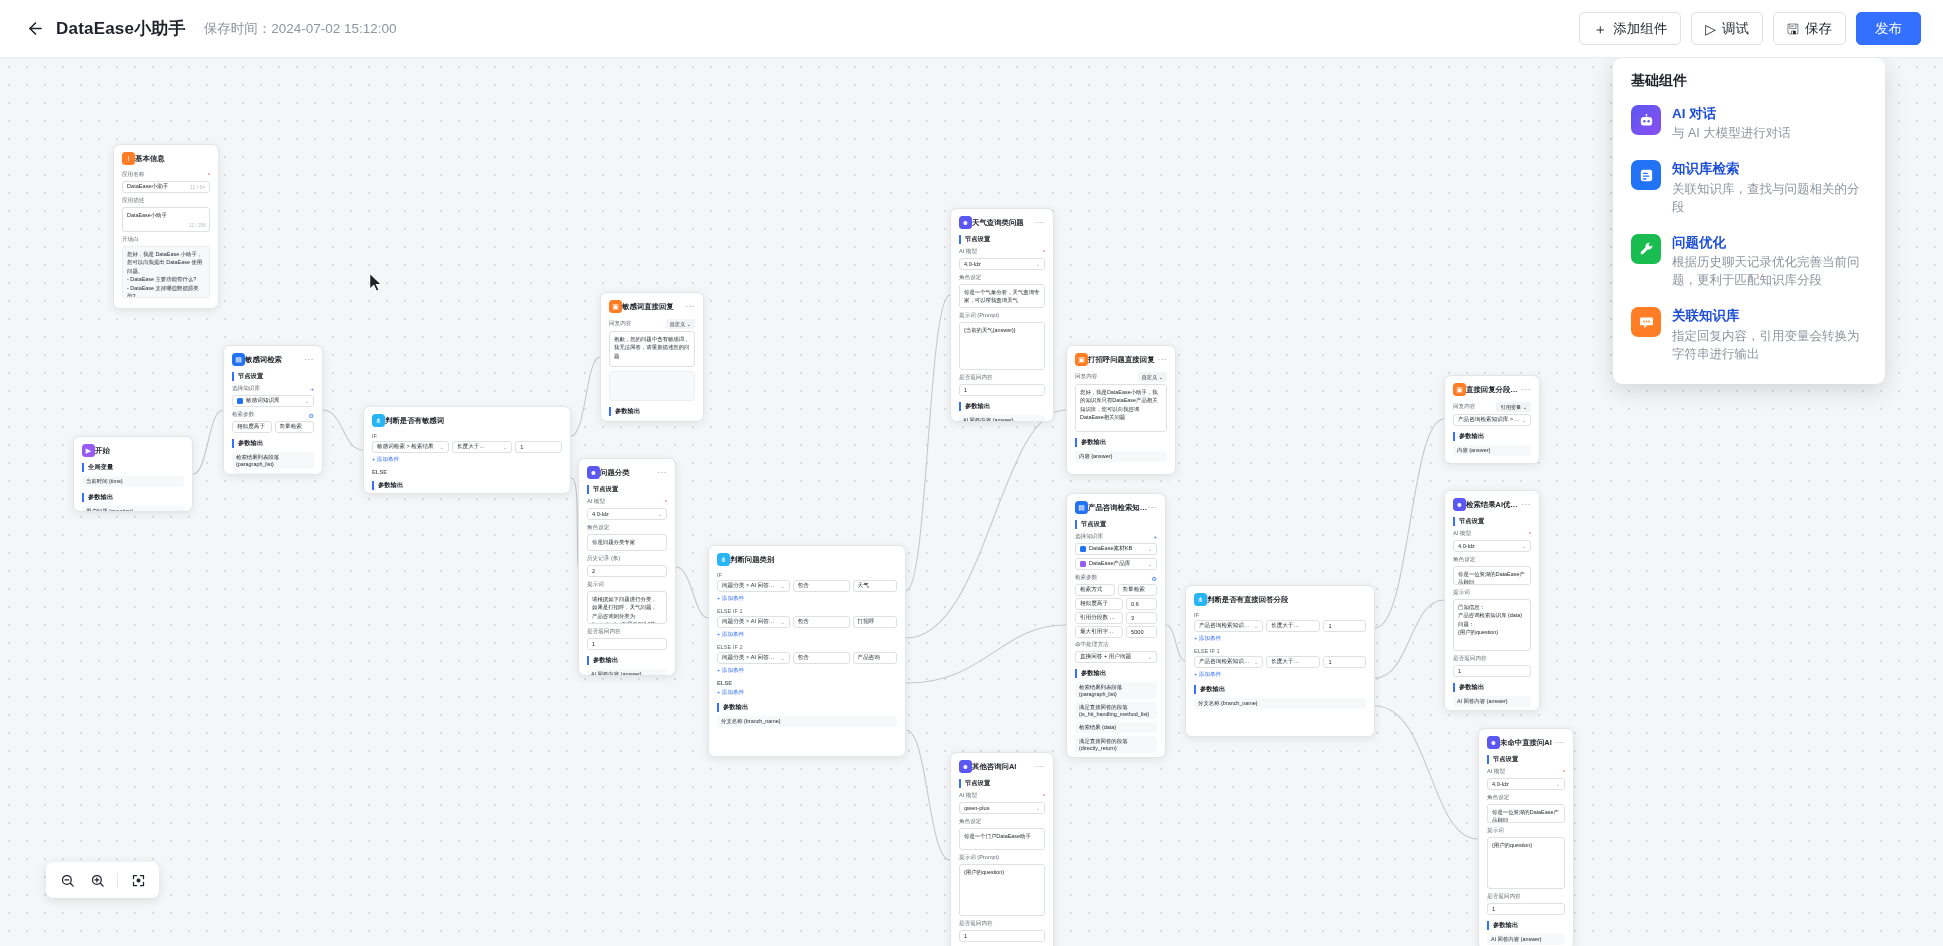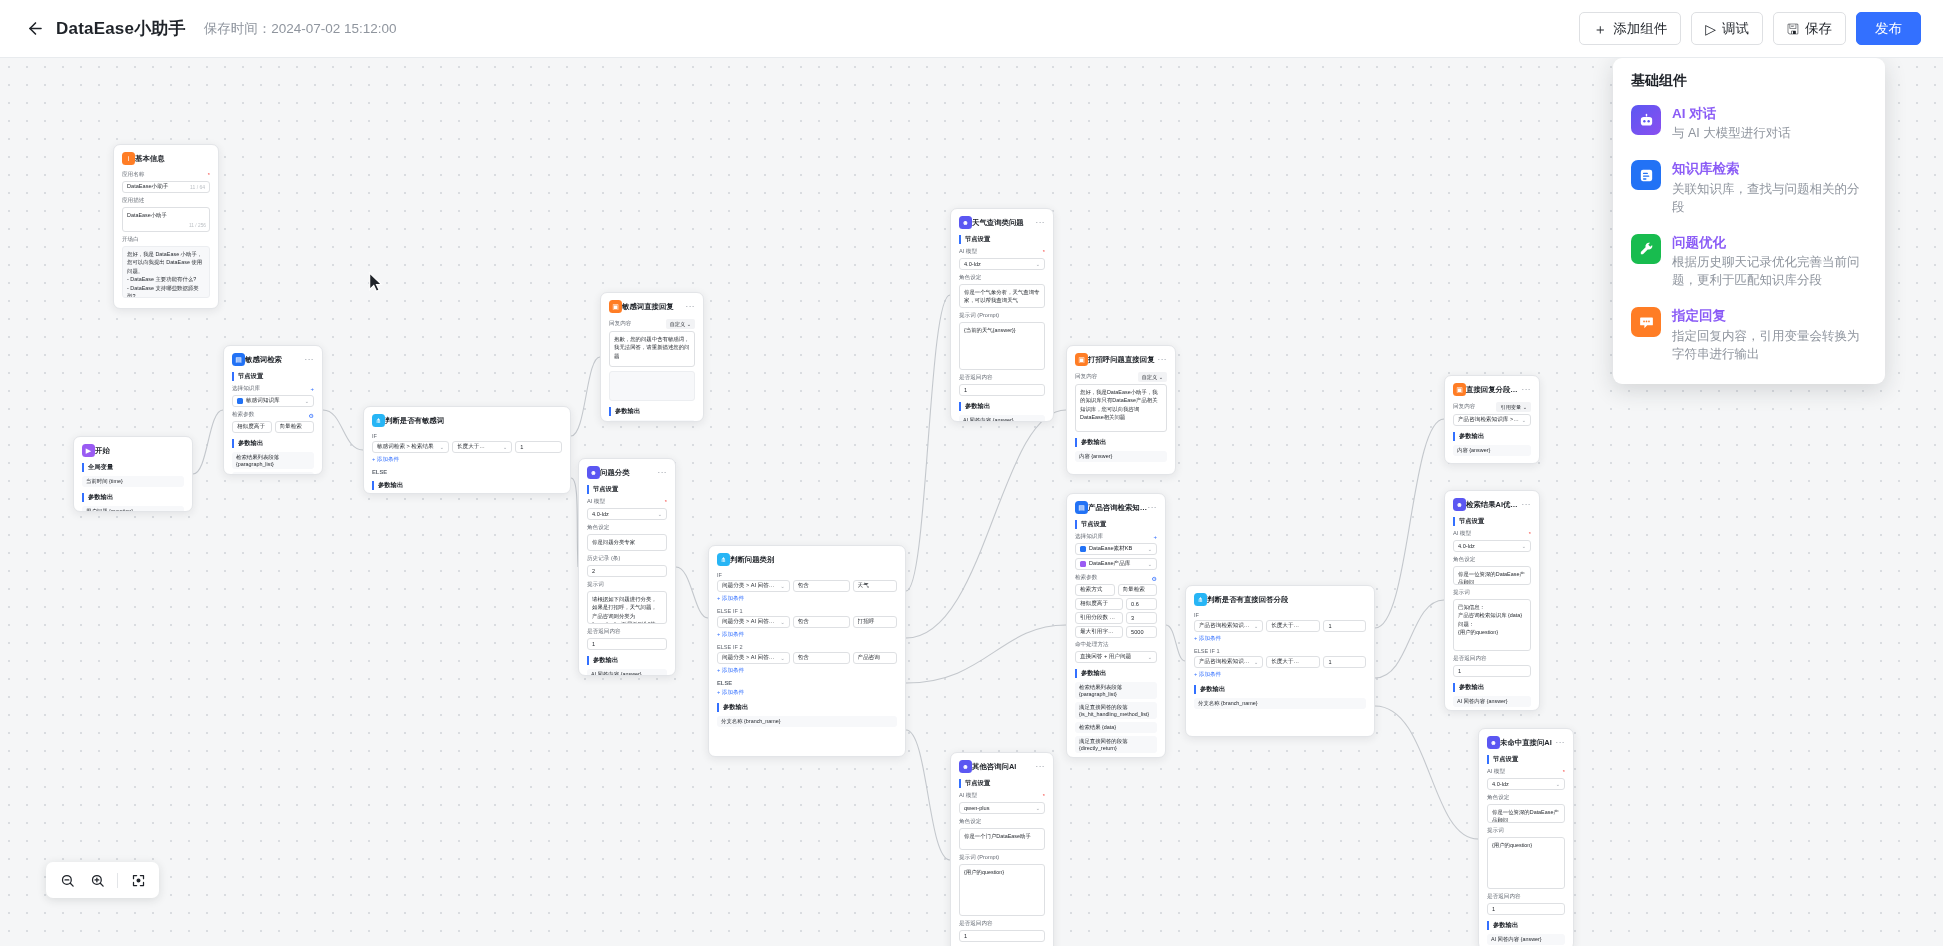--- a/index.html
+++ b/index.html
@@ -127,21 +127,21 @@
   .panel-ttl { font-size: 14px; font-weight: 700; color: #1f2329; padding: 0 18px 6px; }
   .pitem {
     display: flex; gap: 11px; padding: 9px 18px; cursor: pointer; align-items: flex-start;
   }
   .pico {
     width: 30px; height: 30px; border-radius: 7px; flex: none;
     display: flex; align-items: center; justify-content: center; color: #fff;
   }
   .pico svg { width: 17px; height: 17px; display: block; }
   .ptxt { min-width: 0; }
-  .pname { font-size: 13.5px; font-weight: 700; color: #8b5cf6; line-height: 1.35; }
+  .pname { font-size: 13.5px; font-weight: 700; color: #1d4ed8; line-height: 1.35; }
   .pdesc { font-size: 12.5px; color: #8f959e; line-height: 1.45; margin-top: 1px; }
 
   
   .zoombar {
     position: absolute; left: 46px; bottom: 48px; height: 36px;
     background: #fff; border-radius: 7px; box-shadow: 0 2px 10px rgba(31,35,41,.13);
     display: flex; align-items: center; padding: 0 8px; gap: 4px; z-index: 50;
   }
   .zbtn {
     width: 26px; height: 26px; display: flex; align-items: center;
@@ -804,19 +804,19 @@
     <div class="pitem">
       <div class="pico" style="background:#ff7d25;">
         <svg viewBox="0 0 24 24" fill="#fff">
             <path d="M4 5h16a1 1 0 0 1 1 1v9a1 1 0 0 1-1 1h-7l-4 4v-4H4a1 1 0 0 1-1-1V6a1 1 0 0 1 1-1z"></path>
             <circle cx="8.5" cy="10.5" r="1.2" fill="#ff7d25"></circle>
             <circle cx="12" cy="10.5" r="1.2" fill="#ff7d25"></circle>
             <circle cx="15.5" cy="10.5" r="1.2" fill="#ff7d25"></circle>
           </svg>
       </div>
       <div class="ptxt">
-        <div class="pname">指定回复</div>
+        <div class="pname">关联知识库</div>
         <div class="pdesc">指定回复内容，引用变量会转换为字符串进行输出</div>
       </div>
     </div>
   </div>
 
 </div>
 
 </body></html>

